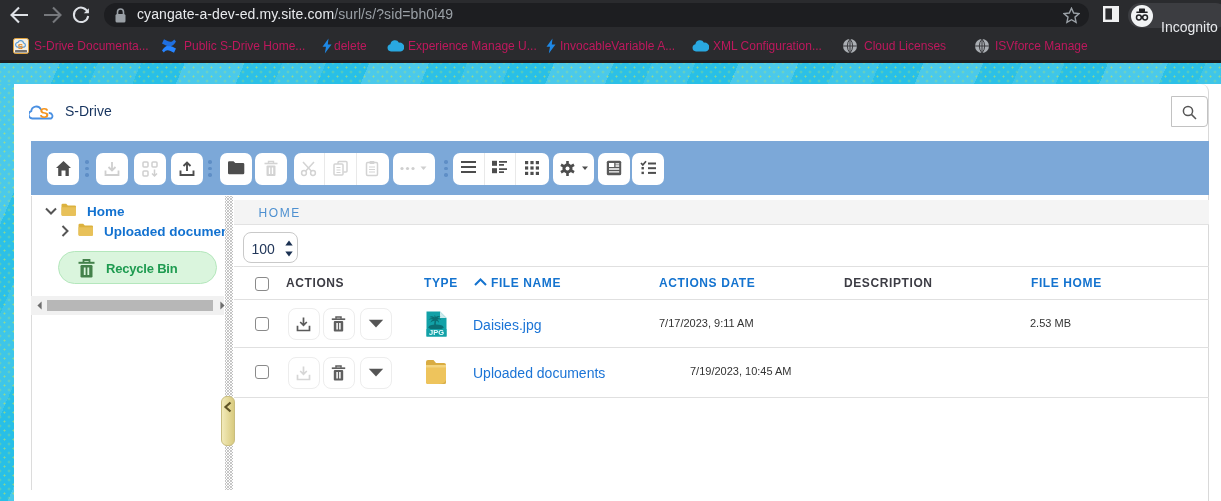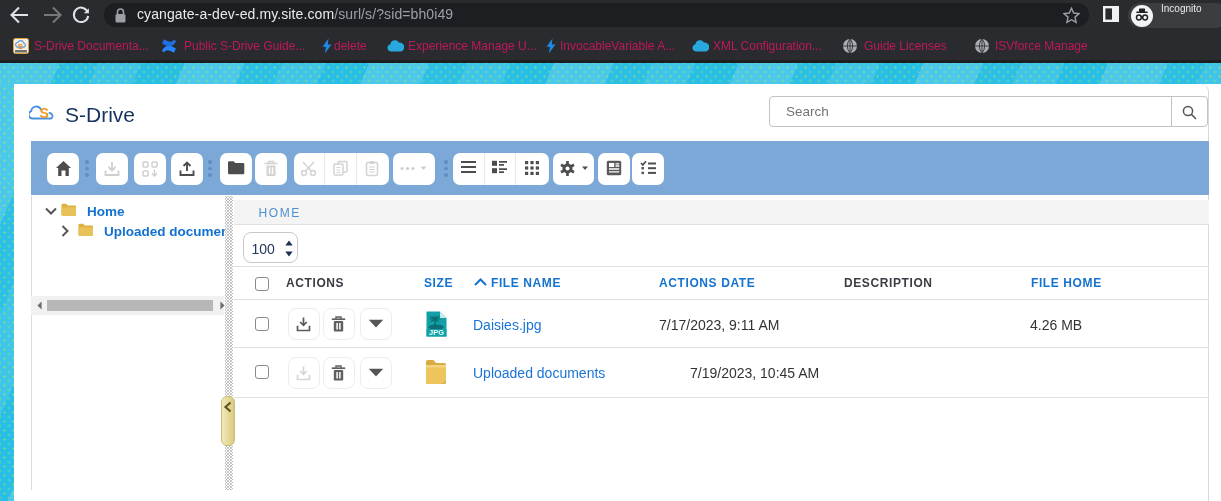--- a/index.html
+++ b/index.html
@@ -12,42 +12,42 @@
   #chrome { position:absolute; left:0; top:0; width:1221px; height:63px; background:#2a2b2e; }
   #chromeedge { position:absolute; left:0; top:60px; width:1221px; height:3px; background:#1e1f21; }
   #omnibox { position:absolute; left:104px; top:3px; width:985px; height:24px;
     border-radius:12px; background:#1d1e21; }
   #url { position:absolute; left:137px; top:6px; font-size:14px; color:#e8eaed; letter-spacing:.1px; }
   #url span { color:#9aa0a6;text-align:center; }
   #incog { position:absolute; left:1128px; top:3px; width:100px; height:25px;
     border-radius:13px; background:#3c3d41; }
   #incog .circ { position:absolute; left:3px; top:1.5px; width:22px; height:22px;
     border-radius:50%; background:#f1f3f4; }
-  #incog .txt { position:absolute; left:33px; top:0; color:#e8eaed; font-size:10px; }
+  #incog .txt { position:absolute; left:33px; top:16px; color:#e8eaed; font-size:14px; }
 
   
   .bm { position:absolute; top:39px; height:16px; color:#be185d; font-size:12px;
     line-height:14px; white-space:nowrap; }
 
   
   #cyanband { position:absolute; left:0; top:63px; width:1221px; height:21px; }
   #cyanleft { position:absolute; left:0; top:84px; width:14px; height:417px; }
   .cyan { background-color:#28bfe7;
     background-image:
       radial-gradient(circle, rgba(200,230,85,.6) .8px, rgba(200,230,85,0) 1.25px),
       radial-gradient(circle, rgba(200,230,85,.5) .8px, rgba(200,230,85,0) 1.25px),
       repeating-linear-gradient(113deg, rgba(255,255,255,.16) 0 55px, rgba(255,255,255,.02) 55px 90px, rgba(255,255,255,.10) 90px 130px, rgba(255,255,255,0) 130px 170px);
     background-size:9px 9px, 9px 9px, auto; background-position:0 0, 4.5px 4.5px, 0 0; }
 
   
   #card { position:absolute; left:14px; top:84px; width:1195px; height:417px;
     background:#fff; border-radius:8px 8px 0 0; border-right:1px solid #d9d9d9; }
   
 
-  #sdrive-title { position:absolute; left:51px; top:19px; font-size:21px; color:#16335e; }
+  #sdrive-title { position:absolute; left:51px; top:19px; font-size:14px; color:#16335e; }
 
   #searchbox { position:absolute; left:755px; top:12px; width:403px; height:31px;
     border:1px solid #c2c2c2; border-radius:4px 0 0 4px; }
   #searchbox .ph { position:absolute; left:16px; top:7px; font-size:13.5px; color:#737373; }
   #searchbtn { position:absolute; left:1157px; top:12px; width:37px; height:31px;
     border:1px solid #c2c2c2; border-radius:0 4px 4px 0; }
 
   #toolbar { position:absolute; left:17px; top:57px; width:1178px; height:54px; background:#7ca8d8; }
   .tbtn { position:absolute; top:12px; width:32px; height:32px; background:#fff; border-radius:7px; }
   .tbtn svg { margin:7px auto 0; }
@@ -87,21 +87,21 @@
   .hline { position:absolute; left:219.5px; width:975px; height:1px; background:#e0e0e0; }
   .hdr { position:absolute; top:192px; font-size:12px; font-weight:bold; letter-spacing:.6px; white-space:nowrap; }
   .hdr.blue { color:#1473cf; }
   .hdr.dark { color:#3c3c44; }
 
   .cbox { position:absolute; left:241px; width:14px; height:14px; border:1.5px solid #8a8a8a; border-radius:3px; background:#fff; }
 
   .rbtn { position:absolute; width:31.5px; height:32px; border:1px solid #ededed; border-radius:8px; background:#fff; }
   .rbtn svg { margin:7px auto 0; }
 
-  .cell { position:absolute; font-size:14px; color:#333; white-space:nowrap;text-align:right; }
+  .cell { position:absolute; font-size:11px; color:#333; white-space:nowrap;text-align:right; }
   .link { position:absolute; font-size:14px; color:#1b74d6; white-space:nowrap; }
 </style>
 </head>
 <body>
 
 <div id="chrome"></div>
 <div id="chromeedge"></div>
 <div id="omnibox"></div>
 
 <svg class="ab" style="left:9px;top:5px" width="20" height="20" viewBox="0 0 20 20">
@@ -148,21 +148,21 @@
   <path d="M3 8 a2.4 2.4 0 0 1 2-3.7 a3 3 0 0 1 5.6.7 a2.2 2.2 0 0 1 .4 4.2 h-6.5 a2.4 2.4 0 0 1-1.5-1.2" fill="none" stroke="#5b9bd5" stroke-width="1.2"></path>
   <text x="7.5" y="10.5" font-size="8" font-weight="bold" fill="#e8861a" text-anchor="middle">S</text>
   <rect x="2" y="12" width="12" height="2.4" rx="0.5" fill="#6f6f6f"></rect>
 </svg>
 <div class="bm" style="left:34px">S-Drive Documenta...</div>
 
 <svg class="ab" style="left:161px;top:38px" width="16" height="16" viewBox="0 0 16 16">
   <path d="M1 12.5 C4 7.5 7 6.5 11.5 8.8 L15 10.6 L13 14.8 L9.5 13 C6.5 11.6 4.8 12 2.8 14.6 Z" fill="#2684ff"></path>
   <path d="M15 3.5 C12 8.5 9 9.5 4.5 7.2 L1 5.4 L3 1.2 L6.5 3 C9.5 4.4 11.2 4 13.2 1.4 Z" fill="#1f6fe0"></path>
 </svg>
-<div class="bm" style="left:184px">Public S-Drive Guide...</div>
+<div class="bm" style="left:184px">Public S-Drive Home...</div>
 
 <svg class="ab" style="left:319px;top:38px" width="16" height="16" viewBox="0 0 16 16">
   <path d="M9.5 0.5 L3.5 8.8 H7 L5.8 15.5 L12.5 6.5 H8.8 Z" fill="#1e88e5"></path>
 </svg>
 <div class="bm" style="left:334px">delete</div>
 
 <svg class="ab" style="left:387px;top:40px" width="17" height="12" viewBox="0 0 17 12">
   <path d="M4 11.5 a3.7 3.7 0 0 1-.6-7.3 A4.6 4.6 0 0 1 12 2.7 a3.4 3.4 0 0 1 1.6 8.8 Z" fill="#29a8e0"></path>
 </svg>
 <div class="bm" style="left:408px">Experience Manage U...</div>
@@ -174,42 +174,39 @@
 
 <svg class="ab" style="left:692px;top:40px" width="17" height="12" viewBox="0 0 17 12">
   <path d="M4 11.5 a3.7 3.7 0 0 1-.6-7.3 A4.6 4.6 0 0 1 12 2.7 a3.4 3.4 0 0 1 1.6 8.8 Z" fill="#29a8e0"></path>
 </svg>
 <div class="bm" style="left:713px">XML Configuration...</div>
 
 <svg class="ab" style="left:842px;top:38px" width="16" height="16" viewBox="0 0 16 16">
   <circle cx="8" cy="8" r="7" fill="#aaaeb3"></circle>
   <path d="M1 8 H15 M8 1 a10.5 10.5 0 0 1 0 14 M8 1 a10.5 10.5 0 0 0 0 14 M8 1 V15" stroke="#3a3b3e" stroke-width="1" fill="none"></path>
 </svg>
-<div class="bm" style="left:864px">Guide Licenses</div>
+<div class="bm" style="left:864px">Cloud Licenses</div>
 
 <svg class="ab" style="left:974px;top:38px" width="16" height="16" viewBox="0 0 16 16">
   <circle cx="8" cy="8" r="7" fill="#aaaeb3"></circle>
   <path d="M1 8 H15 M8 1 a10.5 10.5 0 0 1 0 14 M8 1 a10.5 10.5 0 0 0 0 14 M8 1 V15" stroke="#3a3b3e" stroke-width="1" fill="none"></path>
 </svg>
 <div class="bm" style="left:995px">ISVforce Manage</div>
 
 <div id="cyanband" class="cyan"></div>
 <div id="cyanleft" class="cyan"></div>
 
 <div id="card">
 
   <svg class="ab" style="left:15px;top:20px" width="26" height="16" viewBox="0 0 26 16">
     <path d="M3.2 14.5 a3.8 3.8 0 0 1-.9-7.4 a5 5 0 0 1 9.4-1.9 M20.5 9 a3 3 0 0 1 1.6 5.5 h-19" fill="none" stroke="#4a90e2" stroke-width="1.8" stroke-linecap="round"></path>
     <text x="10.5" y="13.5" font-size="14" font-weight="bold" fill="#f5941d">S</text>
   </svg>
   <div id="sdrive-title">S-Drive</div>
 
-  <div id="searchbox">
-      <div class="ph">Search</div>
-    </div>
   <div id="searchbtn">
     <svg style="margin:8px auto 0" width="15" height="15" viewBox="0 0 15 15">
       <circle cx="6" cy="6" r="4.6" fill="none" stroke="#555" stroke-width="1.5"></circle>
       <path d="M9.4 9.4 L14 14" stroke="#555" stroke-width="1.5"></path>
     </svg>
   </div>
 
   <div id="toolbar">
 
     <div class="tbtn" style="left:16px">
@@ -395,20 +392,29 @@
     <svg class="ab" style="left:30px;top:29px" width="8" height="12" viewBox="0 0 8 12">
       <path d="M1.5 1 L6.5 6 L1.5 11" stroke="#555" stroke-width="2" fill="none"></path>
     </svg>
     <svg class="ab" style="left:47px;top:27px" width="15" height="13" viewBox="0 0 15 13">
       <path d="M0.5 2 a1.2 1.2 0 0 1 1.2-1.2 H5.2 L6.8 2.4 H13.8 a1.2 1.2 0 0 1 1.2 1.2 V11.5 a1.2 1.2 0 0 1-1.2 1.2 H1.7 A1.2 1.2 0 0 1 0.5 11.5 Z" fill="#dcb23e"></path>
       <path d="M0.5 4.2 H15 V11.5 a1.2 1.2 0 0 1-1.2 1.2 H1.7 A1.2 1.2 0 0 1 0.5 11.5 Z" fill="#e8c159"></path>
     </svg>
     <div class="treetxt" style="left:73px;top:28px">Uploaded documents</div>
   </div>
 
+  <div id="recycle">
+    <svg class="ab" style="left:19px;top:7px" width="17" height="19" viewBox="0 0 17 19">
+      <path d="M0.5 3.8 H16.5" stroke="#44814b" stroke-width="2"></path>
+      <path d="M5.5 3.3 V1 H11.5 V3.3" stroke="#44814b" stroke-width="1.8" fill="none"></path>
+      <rect x="2.5" y="6" width="12" height="12.5" rx="1.2" fill="#44814b"></rect>
+      <path d="M6.7 8.5 V16 M10.3 8.5 V16" stroke="#daf5dd" stroke-width="1.8"></path>
+    </svg>
+    <div class="txt">Recycle Bin</div>
+  </div>
 
   <div id="hscroll">
     <svg class="ab" style="left:6px;top:5px" width="5" height="9" viewBox="0 0 5 9">
         <path d="M4.6 0.5 L0.4 4.5 L4.6 8.5 Z" fill="#6e6e6e"></path>
       </svg>
     <div id="hthumb"></div>
     <svg class="ab" style="left:189px;top:5px" width="5" height="9" viewBox="0 0 5 9">
         <path d="M0.4 0.5 L4.6 4.5 L0.4 8.5 Z" fill="#6e6e6e"></path>
       </svg>
   </div>
@@ -433,21 +439,21 @@
   <div class="hline" style="top:182px"></div>
   <div class="hline" style="top:215px"></div>
   <div class="hline" style="top:263px"></div>
   <div class="hline" style="top:312.5px"></div>
 
   <div class="cbox" style="top:192.5px"></div>
   <div class="cbox" style="top:233px"></div>
   <div class="cbox" style="top:281px"></div>
 
   <div class="hdr dark" style="left:272px">ACTIONS</div>
-  <div class="hdr blue" style="left:410px">SIZE</div>
+  <div class="hdr blue" style="left:410px">TYPE</div>
   <div class="hdr blue" style="left:477px">FILE NAME</div>
   <div class="hdr blue" style="left:645px">ACTIONS DATE</div>
   <div class="hdr dark" style="left:830px">DESCRIPTION</div>
   <div class="hdr blue" style="left:1017px">FILE HOME</div>
 
   <div class="rbtn" style="left:274px;top:224px">
     <svg width="17" height="17" viewBox="0 0 17 17">
       <path d="M8.5 1.5 V9 M5.2 6 L8.5 9.3 L11.8 6" stroke="#5a5a5a" stroke-width="1.7" fill="none"></path>
       <path d="M2.5 9.8 V14.5 H14.5 V9.8" stroke="#5a5a5a" stroke-width="1.7" fill="none"></path>
     </svg>
@@ -471,21 +477,21 @@
     <path d="M14 0.5 L20.5 7 H14 Z" fill="#cdeaec"></path>
     <g fill="#0b6f74">
       <path d="M8.5 6.5 q-2.5-2.2-5.2-.6 q2.2.2 3.6 1.2 q-3-.3-4.5 1.8 q2.4-1 4.6-.3 q-2.2 1-2.6 3 q2-1.8 4.2-1.8 q-.8 3.4-.1 5.3 l1.5-.2 q-.6-2.8.3-5.2 q1.8.4 2.8 2.2 q.1-2.2-1.8-3.4 q2.3-.8 4 .4 q-1.2-2.1-3.9-1.9 q1.3-1.3 3.3-1.3 q-2.6-1.3-4.9.3 q-.5-1.5-1.3-2 z"></path>
       <ellipse cx="10" cy="16.2" rx="7.5" ry="2.6"></ellipse>
     </g>
     <rect x="0.5" y="18" width="20" height="7.5" fill="#12a1a7"></rect>
     <text x="10.5" y="24.2" font-size="7.5" font-weight="bold" fill="#eafdfd" text-anchor="middle">JPG</text>
   </svg>
   <div class="link" style="left:459px;top:233px">Daisies.jpg</div>
   <div class="cell" style="left:645px;top:233px">7/17/2023, 9:11 AM</div>
-  <div class="cell" style="left:1016px;top:233px">4.26 MB</div>
+  <div class="cell" style="left:1016px;top:233px">2.53 MB</div>
 
   <div class="rbtn" style="left:274px;top:273px">
     <svg width="17" height="17" viewBox="0 0 17 17">
       <path d="M8.5 1.5 V9 M5.2 6 L8.5 9.3 L11.8 6" stroke="#d6d6d6" stroke-width="1.7" fill="none"></path>
       <path d="M2.5 9.8 V14.5 H14.5 V9.8" stroke="#d6d6d6" stroke-width="1.7" fill="none"></path>
     </svg>
   </div>
   <div class="rbtn" style="left:309px;top:273px">
     <svg width="15" height="16" viewBox="0 0 15 16">
       <path d="M0.8 3.2 H14.2" stroke="#5f5f5f" stroke-width="1.7"></path>

